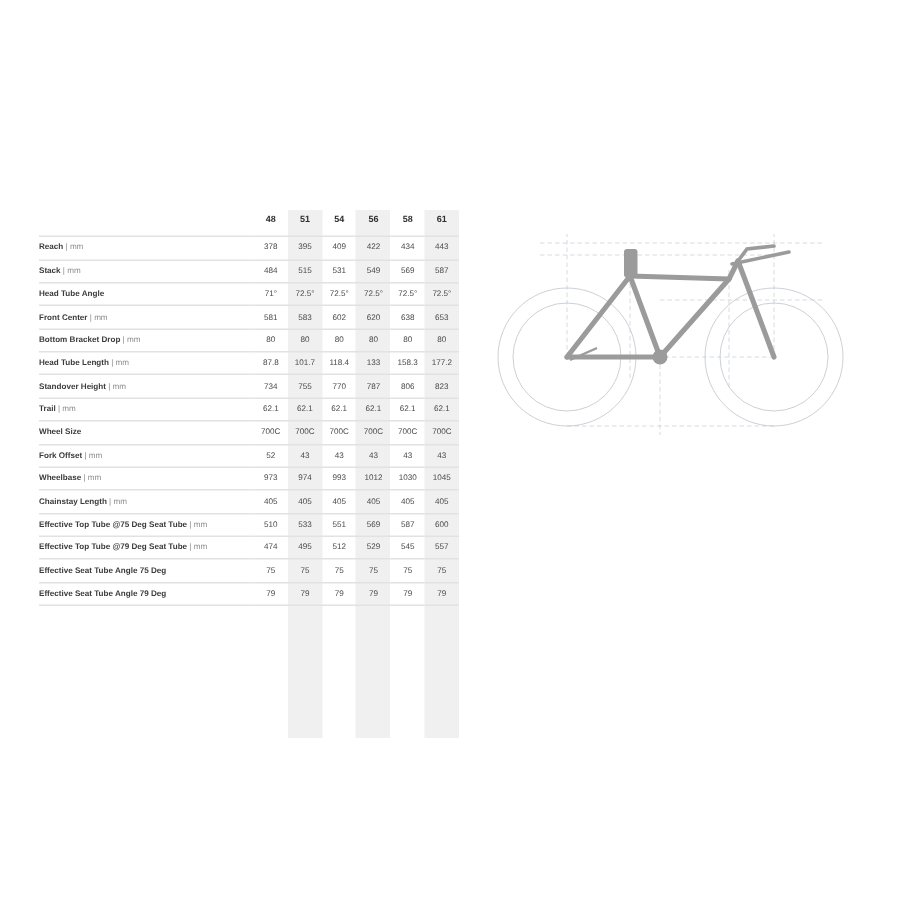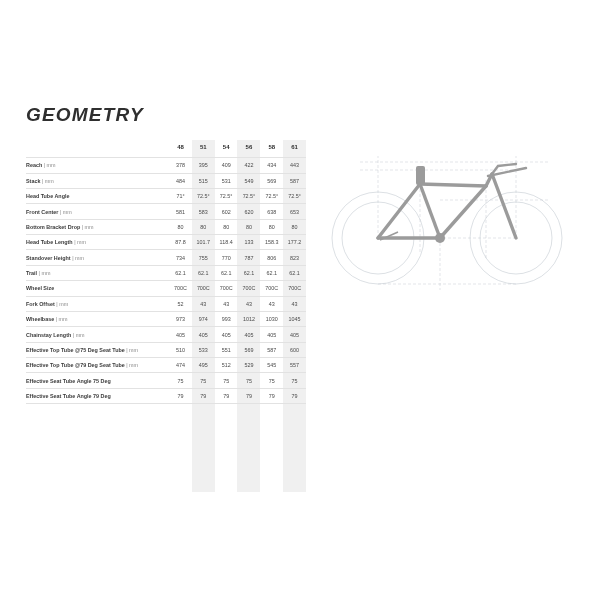--- a/index.html
+++ b/index.html
@@ -95,21 +95,20 @@
   .tbl-wrap {
     position: relative;
     z-index: 1;
   }
 </style>
 </head>
 <body>
 
 <div class="page">
 
-  <div class="title">GEOMETRY</div>
 
   <div id="bands">
       <div class="band" style="left: 191.8px; background: rgb(240, 240, 240);"></div>
       <div class="band" style="left: 237.4px; background: rgb(240, 240, 240);"></div>
       <div class="band" style="left: 283px; background: rgb(240, 240, 240);"></div>
     </div>
 
   <div class="tbl-wrap">
     <table class="geo-table">
       <thead>

